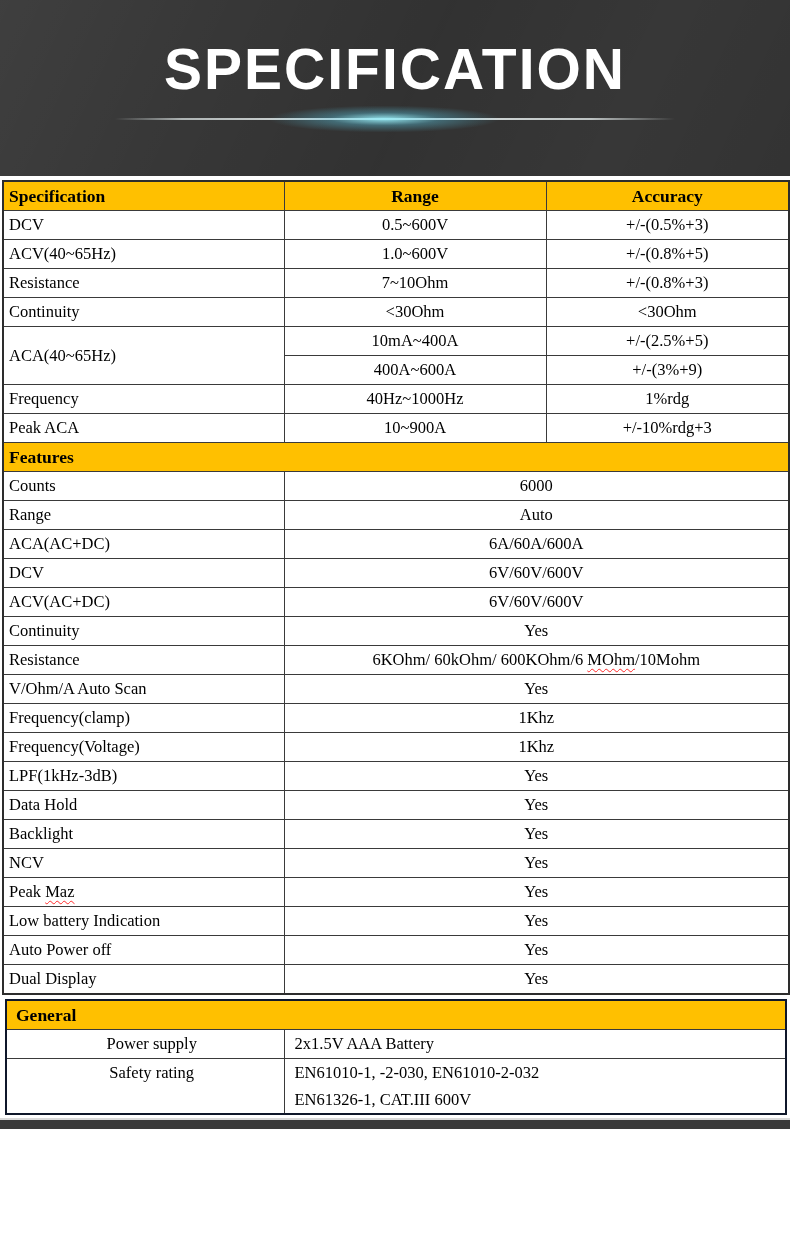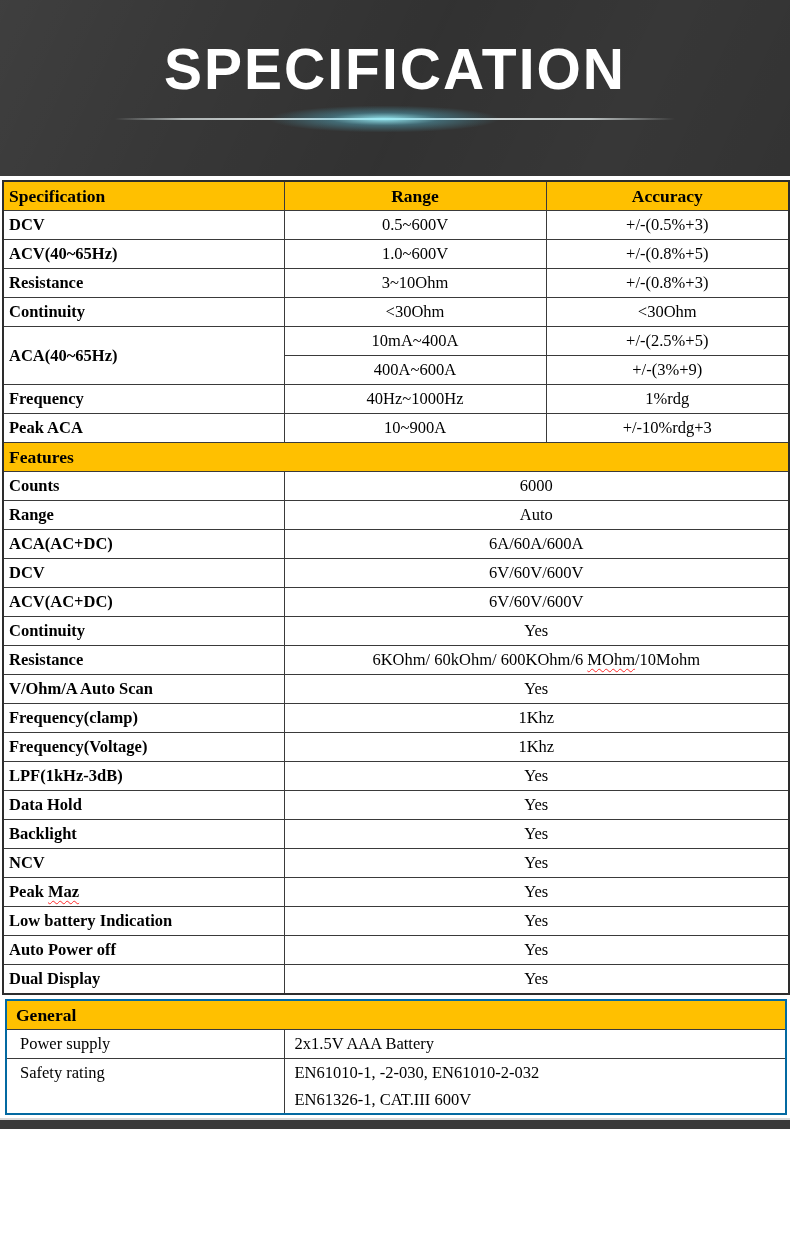--- a/index.html
+++ b/index.html
@@ -68,30 +68,30 @@
     white-space: nowrap;
   }
   .main-table {
     width: 786px;
     margin: 4px 0 0 2px;
     border: 2px solid #2d2d2d;
   }
   .gen-table {
     width: 780px;
     margin: 4px 0 0 5px;
-    border: 2px solid #0369a1;
+    border: 2px solid #0f172a;
   }
   .head-row th, .band-cell {
     background: #ffc000;
     font-weight: bold;
     font-size: 17.5px;
   }
-  .left  { text-align: left;  padding-left: 5px; font-weight: bold; }
+  .left  { text-align: left;  padding-left: 5px; }
   .center{ text-align: center; }
-  .gen-label { text-align: left; padding-left: 13px; }
+  .gen-label { text-align: center; padding-left: 13px; }
   .gen-value { text-align: left; padding-left: 10px; }
   .gen-band  { text-align: left; padding-left: 9px; }
   .safety-cell { height: 54px; }
   .safety-cell .line { line-height: 27px; }
   .sq {
     text-decoration: underline;
     text-decoration-style: wavy;
     text-decoration-color: #ff2a2a;
     text-decoration-thickness: 1px;
     text-underline-offset: 3px;
@@ -134,21 +134,21 @@
       <td class="center">0.5~600V</td>
       <td class="center">+/-(0.5%+3)</td>
     </tr>
     <tr>
       <td class="left">ACV(40~65Hz)</td>
       <td class="center">1.0~600V</td>
       <td class="center">+/-(0.8%+5)</td>
     </tr>
     <tr>
       <td class="left">Resistance</td>
-      <td class="center">3~10Ohm</td>
+      <td class="center">7~10Ohm</td>
       <td class="center">+/-(0.8%+3)</td>
     </tr>
     <tr>
       <td class="left">Continuity</td>
       <td class="center">&lt;30Ohm</td>
       <td class="center">&lt;30Ohm</td>
     </tr>
     <tr>
       <td class="left" rowspan="2">ACA(40~65Hz)</td>
       <td class="center">10mA~400A</td>

